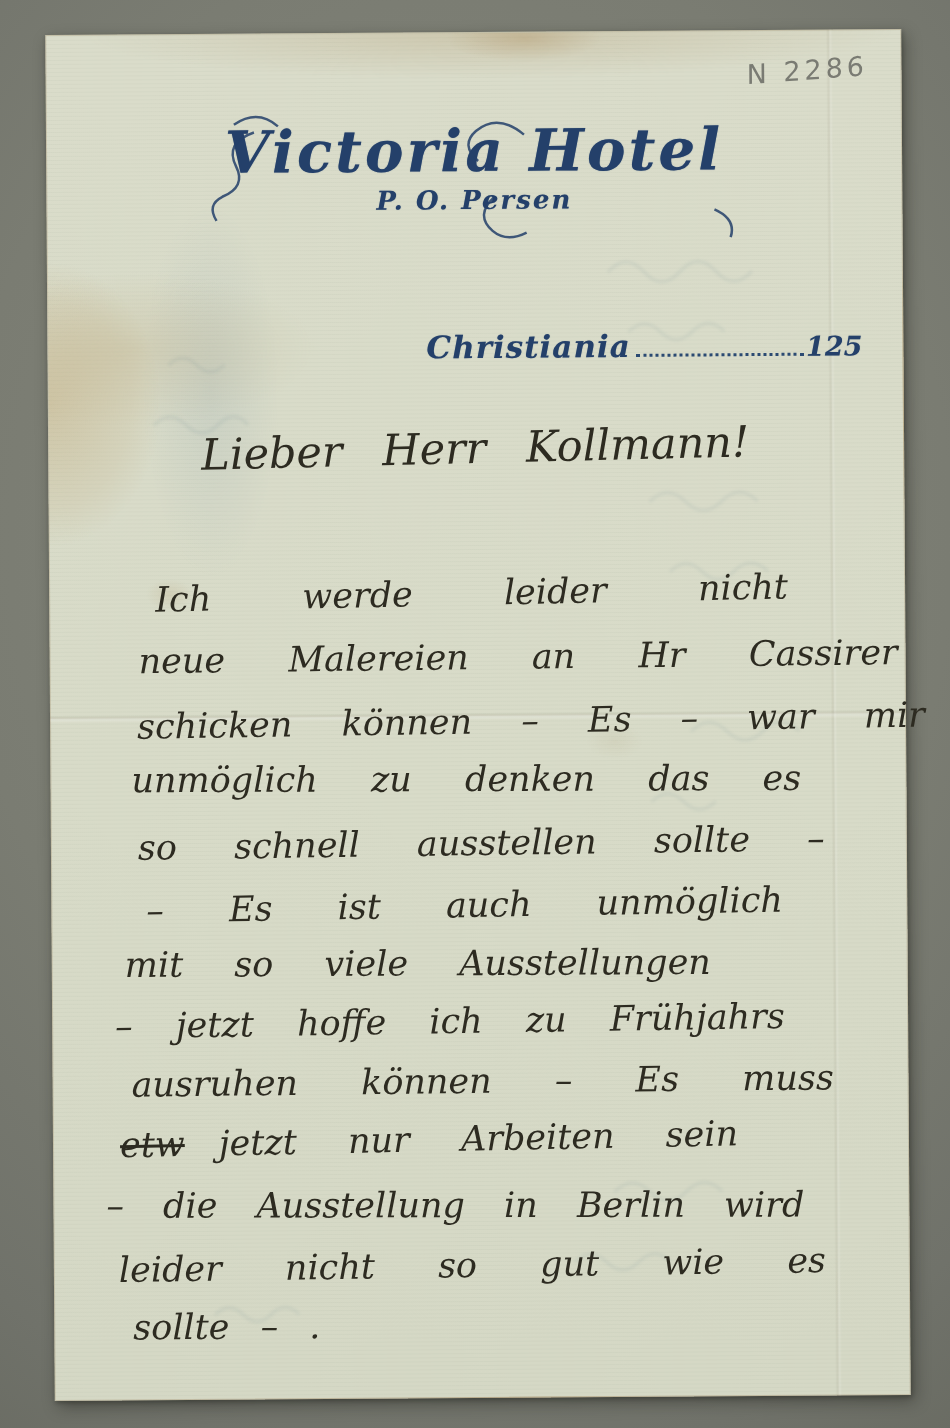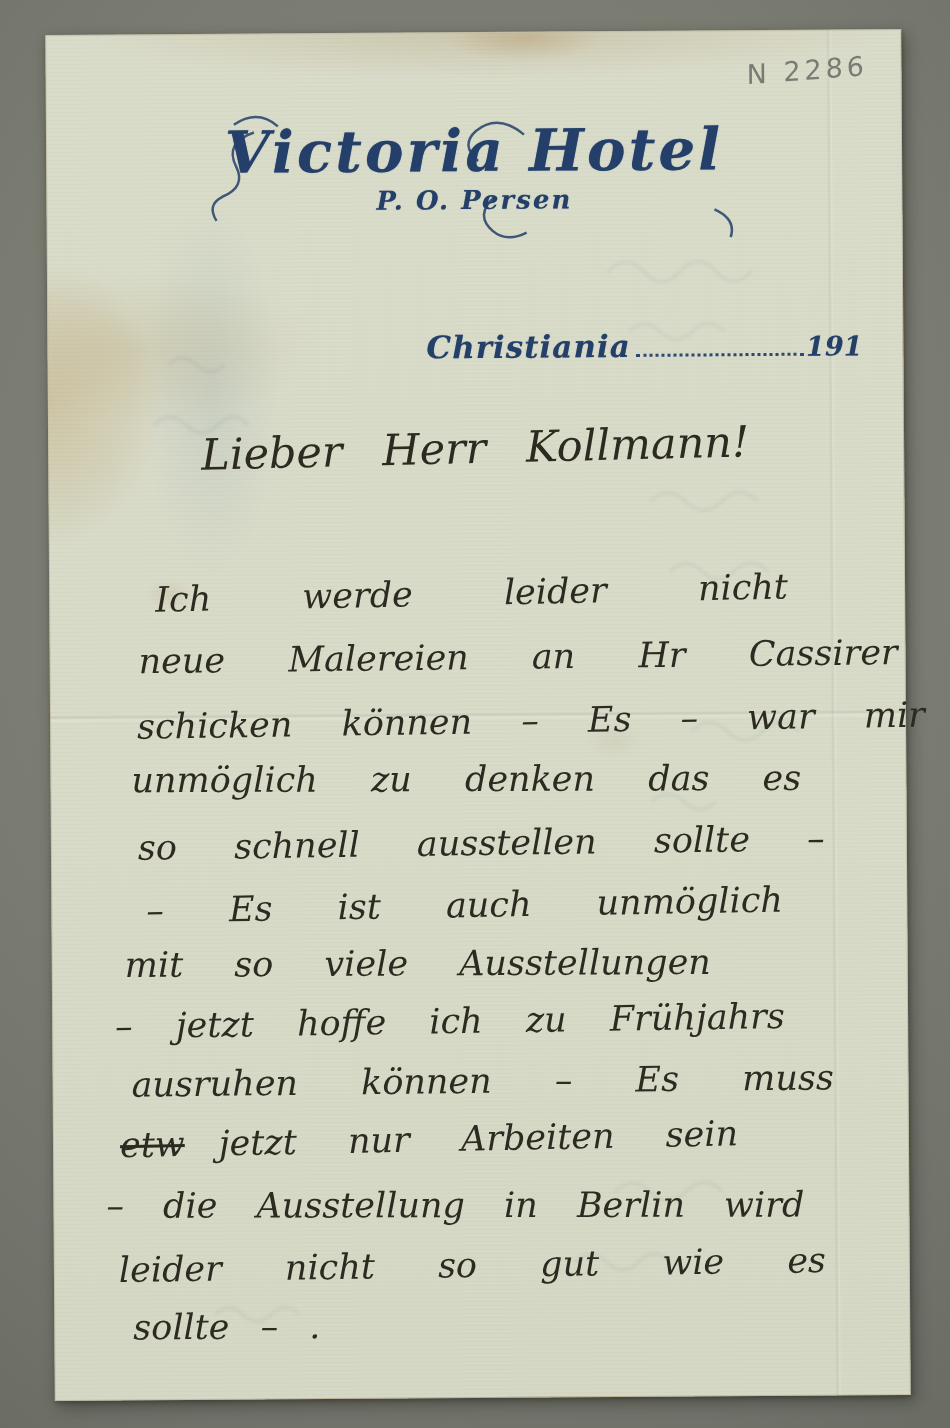--- a/index.html
+++ b/index.html
@@ -190,21 +190,21 @@
         </g>
       </svg>
       <span>Victoria Hotel</span>
     </span>
     <div class="proprietor">P. O. Persen</div>
   </div>
 
   <div class="dateline">
     <span class="place-name">Christiania</span>
     <span class="dotted-rule"></span>
-    <span class="year-prefix">191</span>
+    <span class="year-prefix">125</span>
   </div>
 
   <div class="hand salutation">Lieber Herr Kollmann!</div>
 
   <div>
     <div class="hand body-line" style="top:540px; left:105px; word-spacing:80px; transform:rotate(-0.8deg);">Ich werde leider nicht</div>
     <div class="hand body-line" style="top:604px; left:88px; word-spacing:52px; transform:rotate(-0.3deg);">neue Malereien an Hr Cassirer</div>
     <div class="hand body-line" style="top:668px; left:86px; word-spacing:38px; transform:rotate(-0.5deg);">schicken können – Es – war mir</div>
     <div class="hand body-line" style="top:726px; left:80px; word-spacing:42px; transform:rotate(0.2deg);">unmöglich zu denken das es</div>
     <div class="hand body-line" style="top:790px; left:86px; word-spacing:46px; transform:rotate(-0.4deg);">so schnell ausstellen sollte –</div>

